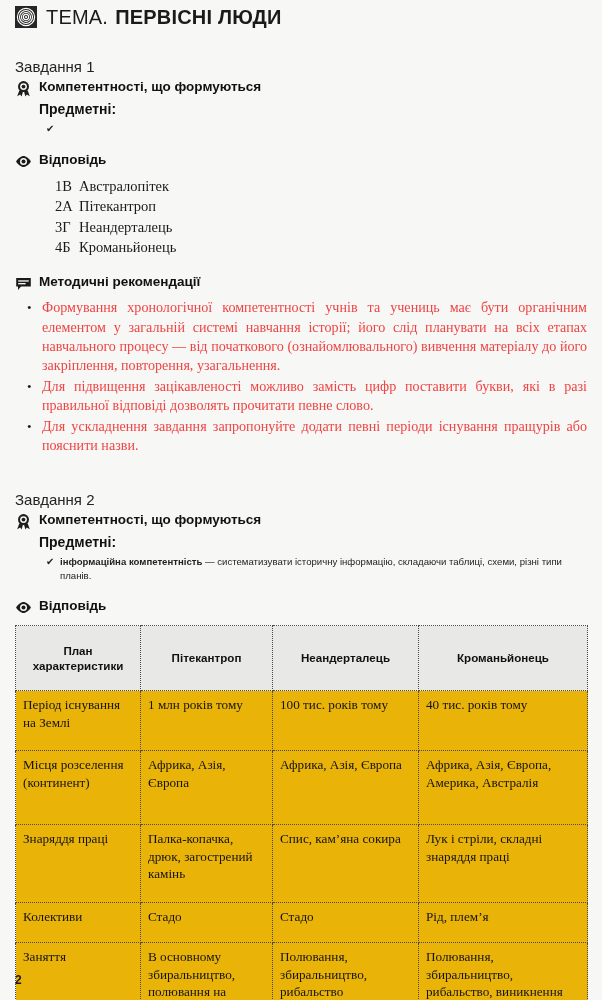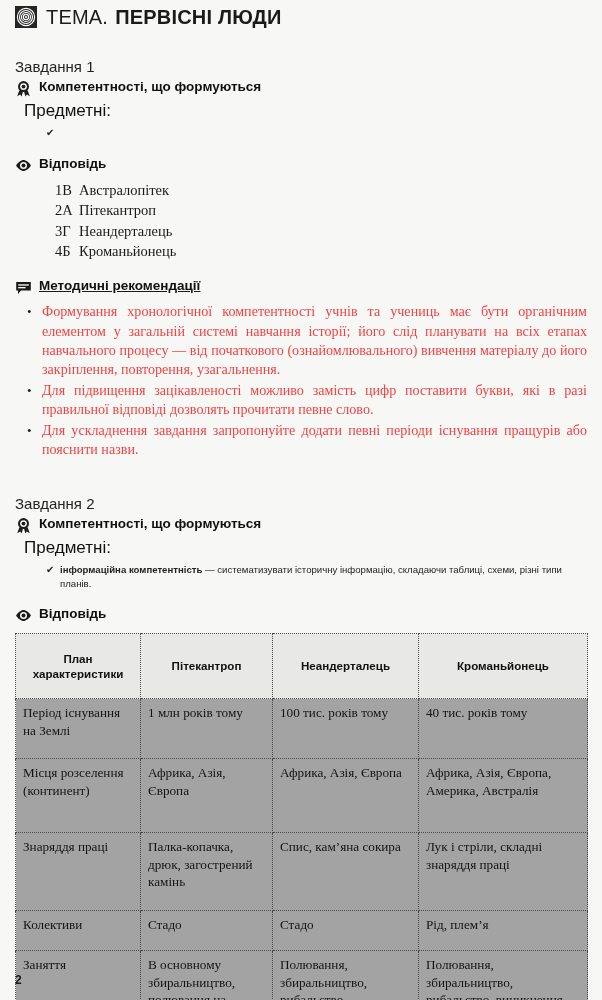--- a/index.html
+++ b/index.html
@@ -80,24 +80,24 @@
   .head-title {
     font-family: "Liberation Sans", sans-serif;
     font-size: 13.5px;
     font-weight: 700;
     color: #111;
     line-height: 1.25;
   }
 
   .sub-title {
     font-family: "Liberation Sans", sans-serif;
-    font-size: 17px;
-    font-weight: 400;
+    font-size: 14px;
+    font-weight: 700;
     color: #111;
-    margin-left: 9px;
+    margin-left: 24px;
     margin-top: 4px;
   }
 
   .check-item {
     display: flex;
     gap: 5px;
     margin-left: 31px;
     margin-top: 5px;
     font-family: "Liberation Sans", sans-serif;
     font-size: 9.6px;
@@ -163,21 +163,21 @@
     table-layout: fixed;
   }
   .answer-table td, .answer-table th {
     border: 1px dotted #4a4a4a;
     vertical-align: top;
     padding: 5px 6px 6px 7px;
     font-family: "Liberation Serif", serif;
     font-size: 13.2px;
     line-height: 1.32;
     color: #141414;
-    background: #a3a3a3;
+    background: #eab308;
   }
   .answer-table thead th {
     background: #e8e8e6;
     text-align: center;
     vertical-align: middle;
     font-family: "Liberation Sans", sans-serif;
     font-size: 11.6px;
     font-weight: 700;
     color: #111;
     padding: 9px 4px 9px 4px;
@@ -272,21 +272,21 @@
         <span class="ans-key">2А</span><span>Пітекантроп</span>
       </div>
       <div class="answer-line">
         <span class="ans-key">3Г</span><span>Неандерталець</span>
       </div>
       <div class="answer-line">
         <span class="ans-key">4Б</span><span>Кроманьйонець</span>
       </div>
     </div>
 
-    <div class="head-row" style="margin-top:17px;text-decoration:underline;">
+    <div class="head-row" style="margin-top:17px;">
       <span class="head-icon">
         <svg width="17" height="17" viewBox="0 0 17 17">
           <path d="M1.2 3.0 H15.8 V11.6 H6.0 L3.0 15.0 V11.6 H1.2 Z" fill="#1a1a1a"></path>
           <rect x="3.2" y="5.3" width="10.6" height="1.35" fill="#f7f7f5"></rect>
           <rect x="3.2" y="8.0" width="7.4" height="1.35" fill="#f7f7f5"></rect>
         </svg>
       </span>
       <span class="head-title">Методичні рекомендації</span>
     </div>
 

